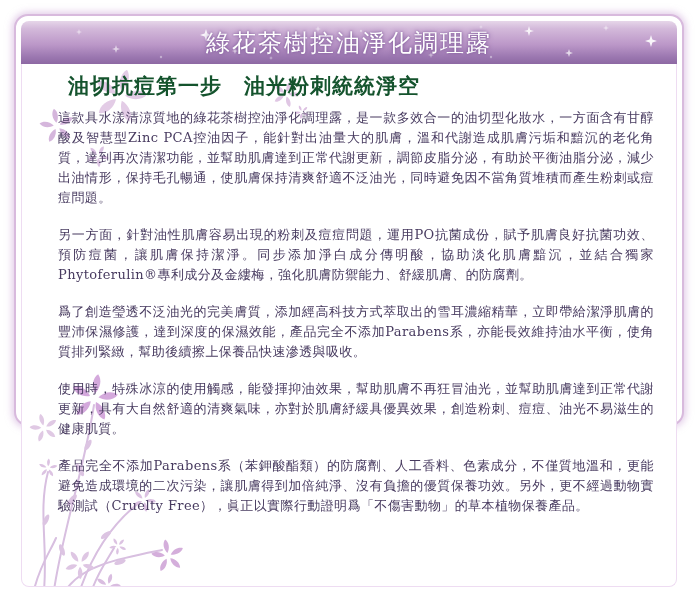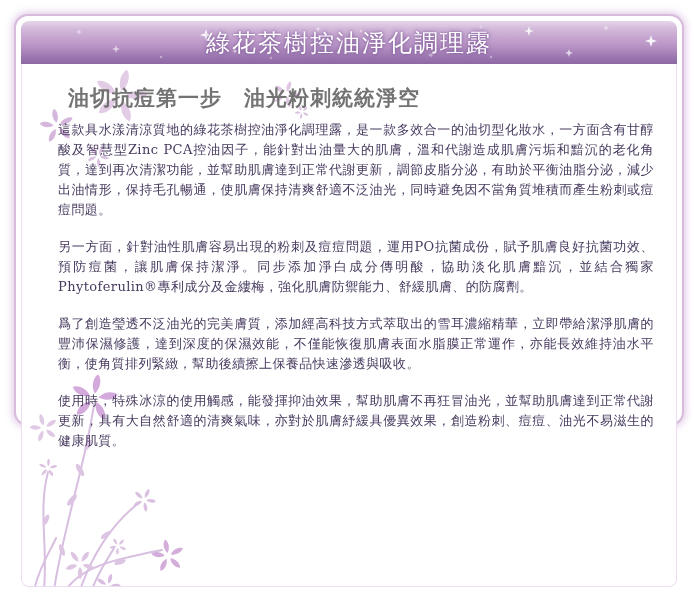--- a/index.html
+++ b/index.html
@@ -28,24 +28,24 @@
   .sparkles{position:absolute;left:0;top:0;width:100%;height:100%;z-index:1;}
   .panel-body{
     position:relative;height:523px;box-sizing:border-box;background:#ffffff;
     border:1px solid #eedcf2;border-top:none;border-radius:0 0 8px 8px;
     overflow:hidden;
   }
   .deco-top-left{position:absolute;left:2px;top:0px;z-index:0;}
   .deco-bottom-left{position:absolute;left:0px;bottom:-4px;z-index:0;}
   .section-heading{
     position:relative;z-index:1;
-    margin:20px 20px 8px 46px;
+    margin:8px 20px 8px 46px;
     font-family:"DejaVu Sans","Liberation Sans",sans-serif;
     font-size:21px;font-weight:bold;letter-spacing:1px;
-    color:#737373;
+    color:#14532d;
   }
   .body-text{position:relative;z-index:1;}
   .body-text p{
     margin:0 22px 17px 36px;
     font-size:13px;line-height:20px;letter-spacing:0.4px;
     color:#473a5f;text-align:justify;
   }
 </style>
 </head>
 <body>
@@ -120,18 +120,19 @@
       <use href="#f5" transform="translate(96,196) rotate(-30) scale(0.55)" fill="#dcc3e2"></use>
       <use href="#f5" transform="translate(26,118) rotate(5) scale(0.6)" fill="#dcc3e2"></use>
       <use href="#f5" transform="translate(86,236) rotate(15) scale(0.8)" fill="#d9bde0"></use>
     </svg>
 
     <h2 class="section-heading">油切抗痘第一步　油光粉刺統統淨空</h2>
 
     <div class="body-text">
       <p>這款具水漾清涼質地的綠花茶樹控油淨化調理露，是一款多效合一的油切型化妝水，一方面含有甘醇酸及智慧型Zinc PCA控油因子，能針對出油量大的肌膚，溫和代謝造成肌膚污垢和黯沉的老化角質，達到再次清潔功能，並幫助肌膚達到正常代謝更新，調節皮脂分泌，有助於平衡油脂分泌，減少出油情形，保持毛孔暢通，使肌膚保持清爽舒適不泛油光，同時避免因不當角質堆積而產生粉刺或痘痘問題。</p>
       <p>另一方面，針對油性肌膚容易出現的粉刺及痘痘問題，運用PO抗菌成份，賦予肌膚良好抗菌功效、預防痘菌，讓肌膚保持潔淨。同步添加淨白成分傳明酸，協助淡化肌膚黯沉，並結合獨家Phytoferulin®專利成分及金縷梅，強化肌膚防禦能力、舒緩肌膚、的防腐劑。</p>
-      <p>爲了創造瑩透不泛油光的完美膚質，添加經高科技方式萃取出的雪耳濃縮精華，立即帶給潔淨肌膚的豐沛保濕修護，達到深度的保濕效能，不僅能恢復肌膚表面水脂膜正常運作，亦能長效維持油水平衡，使角質排列緊緻，幫助後續擦上保養品快速滲透與吸收。</p>
+      <p>爲了創造瑩透不泛油光的完美膚質，添加經高科技方式萃取出的雪耳濃縮精華，立即帶給潔淨肌膚的豐沛保濕修護，達到深度的保濕效能，產品完全不添加Parabens系，亦能長效維持油水平衡，使角質排列緊緻，幫助後續擦上保養品快速滲透與吸收。</p>
       <p>使用時，特殊冰涼的使用觸感，能發揮抑油效果，幫助肌膚不再狂冒油光，並幫助肌膚達到正常代謝更新，具有大自然舒適的清爽氣味，亦對於肌膚紓緩具優異效果，創造粉刺、痘痘、油光不易滋生的健康肌質。</p>
+      <p>產品完全不添加Parabens系（苯鉀酸酯類）的防腐劑、人工香料、色素成分，不僅質地溫和，更能避免造成環境的二次污染，讓肌膚得到加倍純淨、沒有負擔的優質保養功效。另外，更不經過動物實驗測試（Cruelty Free），眞正以實際行動證明爲「不傷害動物」的草本植物保養產品。</p>
     </div>
 
   </div>
 </div>
 
 </body></html>

